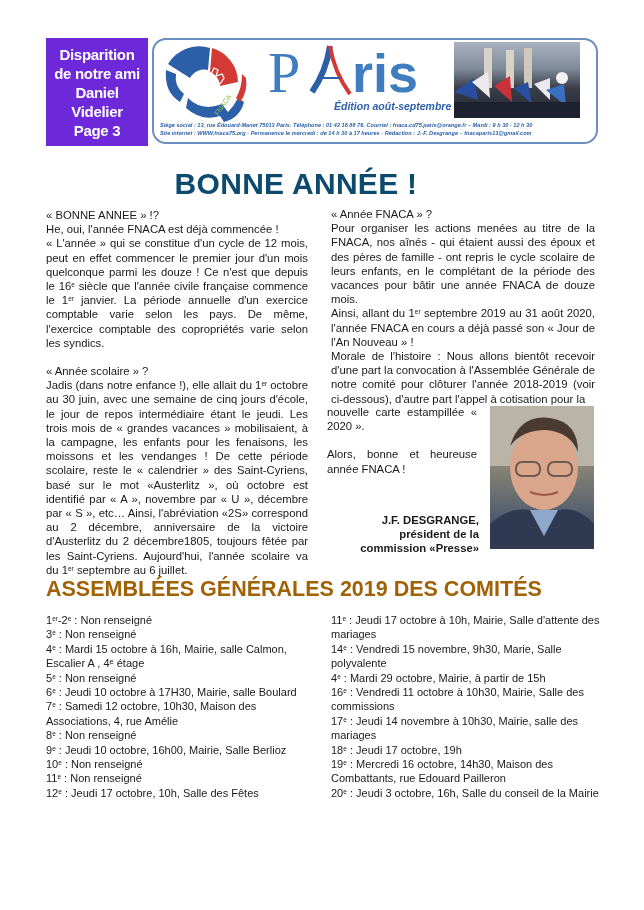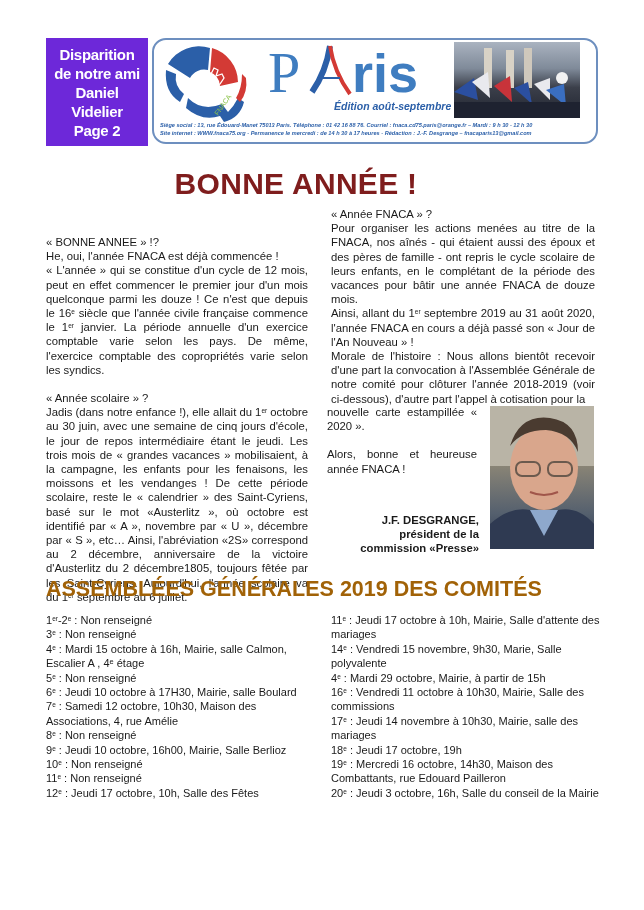--- a/index.html
+++ b/index.html
@@ -13,25 +13,25 @@
               border: 2px solid #6d8fbf; border-radius: 14px; background: #fff; overflow: hidden; box-sizing: border-box; }
   .logo { position: absolute; left: 4px; top: 2px; width: 92px; height: 84px; }
   .paris-word { position: absolute; left: 114px; top: 2px; width: 190px; height: 58px; }
   .edition { position: absolute; left: 180px; top: 60px; font-size: 10.5px; font-style: italic;
              font-weight: bold; color: #2b5fa8; white-space: nowrap; }
   .photo { position: absolute; right: 16px; top: 2px; width: 126px; height: 76px;
            background: linear-gradient(180deg,#aab3c0 0%,#7f8a99 35%,#3b3f4a 60%,#202430 100%); overflow: hidden; }
   .footer-info { position: absolute; left: 6px; right: 6px; top: 81px; font-size: 5.6px; font-style: italic;
                  font-weight: bold; color: #2b5fa8; line-height: 8px; white-space: nowrap; }
   .title { position: absolute; left: 0; width: 592px; top: 167px; text-align: center;
-           color: #7f1d1d; font-weight: bold; font-size: 30px; letter-spacing: 0.3px; }
+           color: #0c4a6e; font-weight: bold; font-size: 30px; letter-spacing: 0.3px; }
   .col { position: absolute; font-size: 11.3px; line-height: 14.2px; text-align: justify; }
   .col p { margin: 0; }
   .col .gap { height: 14px; }
-  .col-left { left: 46px; top: 235px; width: 262px; }
+  .col-left { left: 46px; top: 208px; width: 262px; }
   .col-right { left: 331px; top: 207px; width: 264px; }
   .col-right-narrow { left: 327px; top: 405px; width: 150px; }
   .sig { position: absolute; left: 331px; top: 513px; width: 148px; text-align: right;
          font-weight: bold; font-size: 11.3px; line-height: 14.2px; }
   .portrait { position: absolute; left: 490px; top: 406px; width: 104px; height: 143px;
               background: linear-gradient(180deg,#a39e92 0%,#8c8676 40%,#55606e 75%,#2f3a52 100%); overflow: hidden; }
   sup { font-size: 6.5px; vertical-align: top; position: relative; top: -1px; }
   .section-title { position: absolute; left: 46px; top: 577px; color: #a16207; font-weight: bold;
                    font-size: 21.5px; letter-spacing: 0; white-space: nowrap; }
   .list { position: absolute; font-size: 11px; line-height: 14.4px; }
@@ -40,21 +40,21 @@
   .list .item { margin: 0; }
 </style>
 </head>
 <body>
 
 <div class="pink-box">
   <div>Disparition</div>
   <div>de notre ami</div>
   <div>Daniel</div>
   <div>Videlier</div>
-  <div>Page 2</div>
+  <div>Page 3</div>
 </div>
 
 <div class="masthead">
   <svg class="logo" viewBox="0 0 92 84">
     <path d="M10 22 A36 36 0 0 1 52 6 L50 28 A16 16 0 0 0 32 36 Z" fill="#2b5fa8"></path>
     <path d="M54 6 A36 36 0 0 1 80 40 L62 44 A16 16 0 0 0 52 30 Z" fill="#d33a35"></path>
     <path d="M8 28 Q6 50 22 60 L26 52 Q16 44 18 32 Z" fill="#2b5fa8"></path>
     <path d="M30 56 Q44 70 64 62 L70 70 Q76 64 80 56 L86 60 Q82 76 66 80 L62 74 Q44 80 28 66 Z" fill="#2b5fa8"></path>
     <path d="M84 32 L88 36 Q90 50 82 60 L78 56 Q84 46 84 32 Z" fill="#d33a35"></path>
     <g stroke="#fff" stroke-width="1.3" fill="none">

